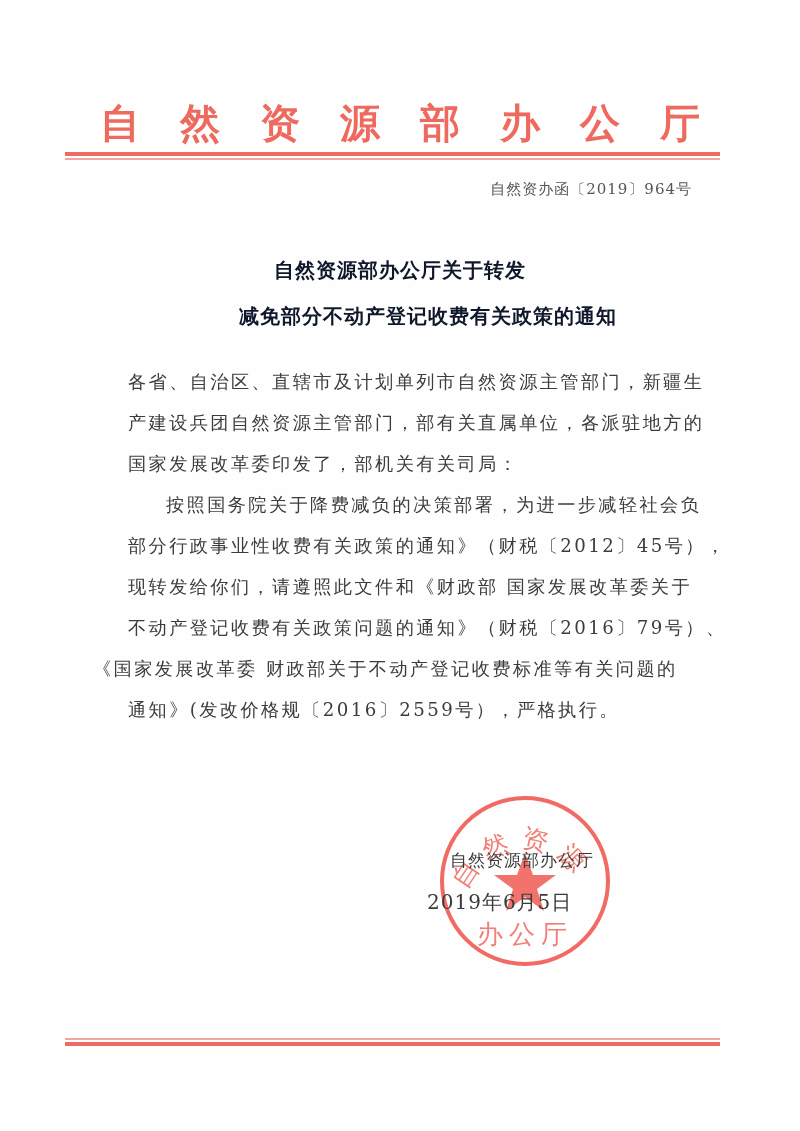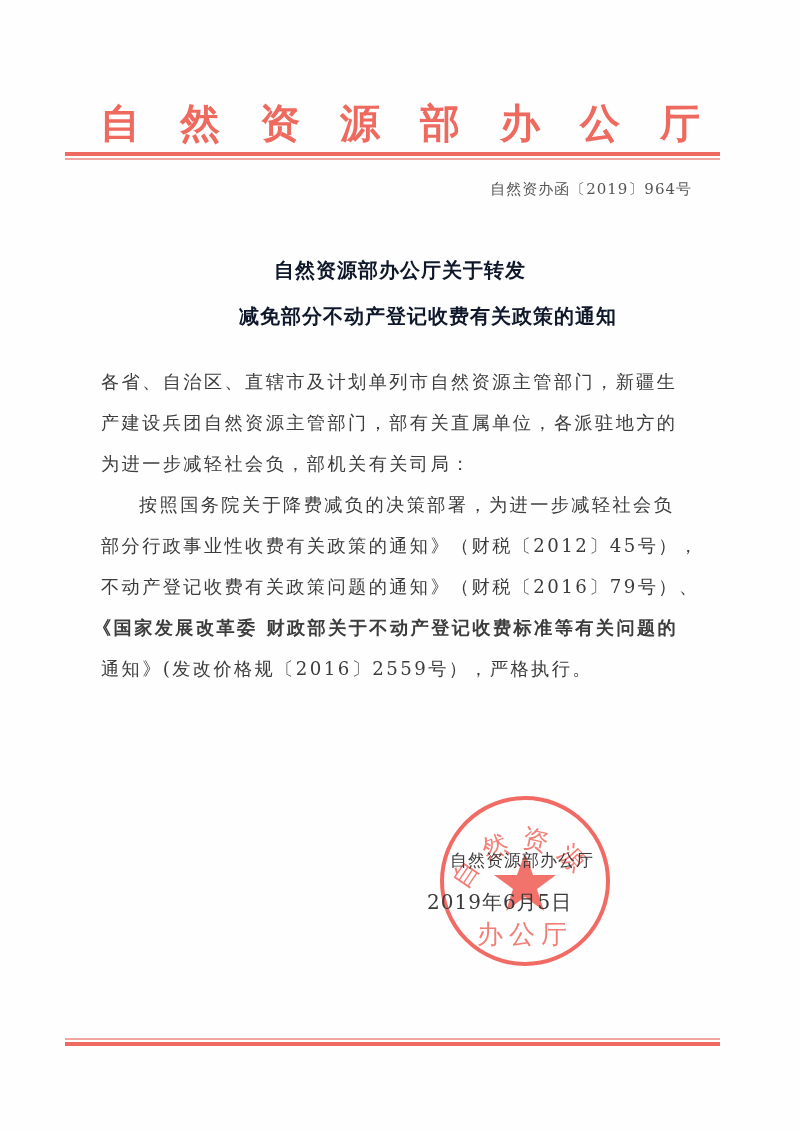--- a/index.html
+++ b/index.html
@@ -22,21 +22,21 @@
   .title {
     position:absolute; left:0; width:800px; text-align:center;
     font-family:"DejaVu Sans", sans-serif; font-weight:bold; font-size:20px; color:#0f172a;
     letter-spacing:1px;
   }
   .body-text {
     position:absolute; left:101px; width:595px;
     font-size:18.2px; color:#3c3c3c; line-height:41px; letter-spacing:2.4px;
     text-align:justify; text-align-last:left;
   }
-  .body-line { white-space:nowrap; display:block; height:41px; }
+  .body-line { white-space:nowrap; display:block; height:41px;margin-left:27px; }
   .indent { padding-left:38px; }
   .seal {
     position:absolute; left:437px; top:793px; width:176px; height:176px;
   }
   .signer {
     position:absolute; left:450px; top:849px; font-size:17px; color:#3a3a3a; letter-spacing:1px;
   }
   .date {
     position:absolute; left:427px; top:889px; font-size:20px; color:#3a3a3a; letter-spacing:1px;
   }
@@ -59,28 +59,29 @@
 <div class="rule-thin" style="top:158px;"></div>
 
 <div class="doc-number">自然资办函〔2019〕964号</div>
 
 <div class="title" style="top:257px;">自然资源部办公厅关于转发</div>
 <div class="title" style="top:303px;padding-left:28px;">减免部分不动产登记收费有关政策的通知</div>
 
 <div class="body-text" style="top:361px;">
   <span class="body-line">各省、自治区、直辖市及计划单列市自然资源主管部门，新疆生</span>
   <span class="body-line">产建设兵团自然资源主管部门，部有关直属单位，各派驻地方的</span>
-  <span class="body-line">为进一步减轻社会负，部机关有关司局：</span>
+  <span class="body-line">国家发展改革委印发了，部机关有关司局：</span>
 </div>
 
 <div class="body-text" style="top:484px;">
   <span class="body-line indent">按照国务院关于降费减负的决策部署，为进一步减轻社会负</span>
   <span class="body-line">部分行政事业性收费有关政策的通知》（财税〔2012〕45号），</span>
+  <span class="body-line">现转发给你们，请遵照此文件和《财政部 国家发展改革委关于</span>
   <span class="body-line">不动产登记收费有关政策问题的通知》（财税〔2016〕79号）、</span>
-  <span class="body-line" style="margin-left:-8px;font-weight:bold;">《国家发展改革委 财政部关于不动产登记收费标准等有关问题的</span>
+  <span class="body-line" style="margin-left:-8px;">《国家发展改革委 财政部关于不动产登记收费标准等有关问题的</span>
   <span class="body-line">通知》(发改价格规〔2016〕2559号），严格执行。</span>
 </div>
 
 <div class="seal">
   <svg width="176" height="176" viewBox="0 0 176 176">
     <defs>
       <path id="arc" d="M 30 100 A 60 60 0 0 1 146 100"></path>
     </defs>
     <circle cx="88" cy="88" r="83" fill="none" stroke="#ef5a52" stroke-width="4" opacity="0.9"></circle>
     <text font-family="DejaVu Serif, serif" font-size="26" fill="#ef6a60" opacity="0.85" letter-spacing="10">

